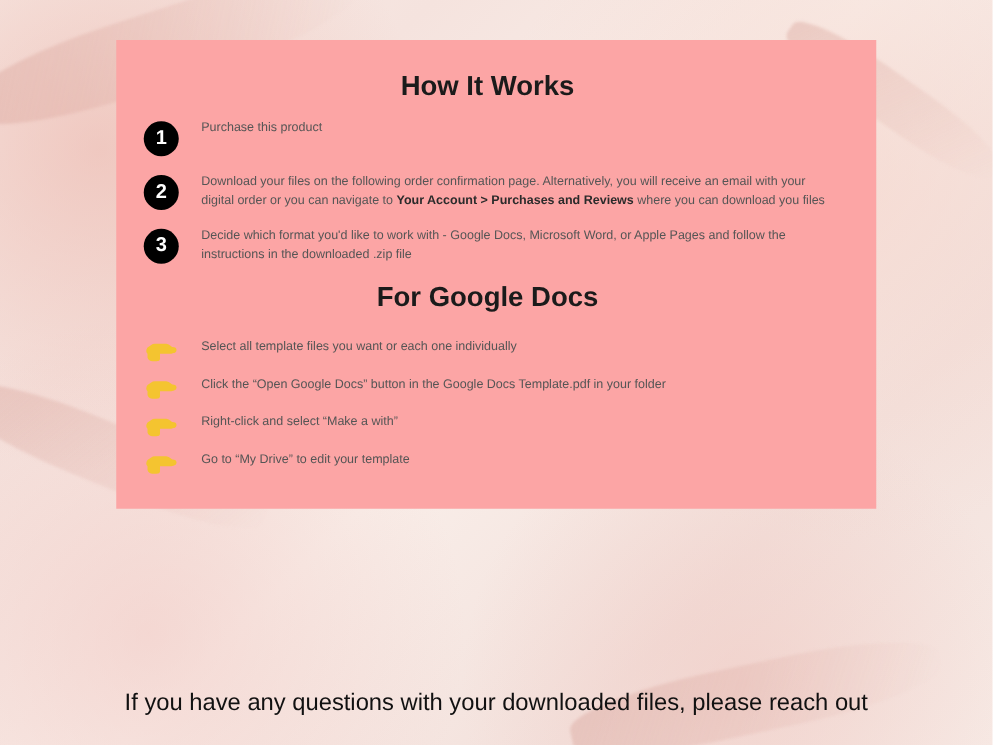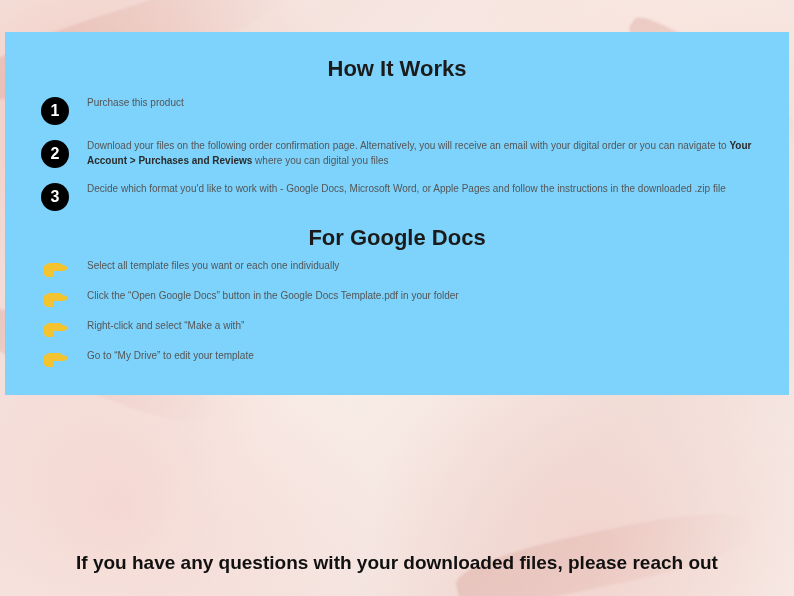--- a/index.html
+++ b/index.html
@@ -19,34 +19,34 @@
   .v1{top:8px;left:-30px;width:320px;height:60px;transform:rotate(-18deg);}
   .v2{top:340px;left:-40px;width:260px;height:50px;transform:rotate(22deg);}
   .v3{top:60px;right:-20px;width:200px;height:40px;transform:rotate(35deg);}
   .v4{bottom:10px;right:40px;width:300px;height:55px;transform:rotate(-12deg);}
 
   .card {
     position:absolute;
     top:32px;
     left:50%;
     transform:translateX(-50%);
-    width:784px;
-    background:#7dd3fc;
-    padding:22px 36px 22px 36px;
+    width:608px;
+    background:#fca5a5;
+    padding:22px 36px 22px 22px;
   }
   .section-title {
     text-align:center;
     font-weight:700;
     font-size:22px;
     color:#1b1b1b;
     margin:2px 0 14px 0;
   }
   .section-title.subtitle {
     margin-top:8px;
-    margin-bottom:8px;
+    margin-bottom:20px;
   }
   .row {
     display:flex;
     align-items:flex-start;
     gap:18px;
     margin-bottom:14px;
   }
   .row:last-child { margin-bottom:4px; }
   .num-badge {
     flex:0 0 28px;
@@ -72,21 +72,21 @@
   }
   .body-text b { font-weight:700; color:#2b2b2b; }
 
   .gdocs-row { margin-bottom:10px; }
 
   .footer {
     position:absolute;
     left:0; right:0;
     bottom:20px;
     text-align:center;
-    font-weight:700;
+    font-weight:400;
     font-size:19px;
     line-height:1.35;
     color:#111;
     padding:0 38px;
   }
 </style>
 </head>
 <body>
 
 <div class="vein v1"></div>
@@ -98,21 +98,21 @@
   <h2 class="section-title">How It Works</h2>
 
   <div class="row">
     <div class="num-badge">1</div>
     <div class="body-text">Purchase this product</div>
   </div>
 
   <div class="row">
     <div class="num-badge">2</div>
     <div class="body-text">
-      <span>Download your files on the following order confirmation page. Alternatively, you will receive an email with your digital order or you can navigate to </span><b>Your Account &gt; Purchases and Reviews</b><span> where you can digital you files</span>
+      <span>Download your files on the following order confirmation page. Alternatively, you will receive an email with your digital order or you can navigate to </span><b>Your Account &gt; Purchases and Reviews</b><span> where you can download you files</span>
     </div>
   </div>
 
   <div class="row">
     <div class="num-badge">3</div>
     <div class="body-text">Decide which format you'd like to work with - Google Docs, Microsoft Word, or Apple Pages and follow the instructions in the downloaded .zip file</div>
   </div>
 
   <h2 class="section-title subtitle">For Google Docs</h2>
 

